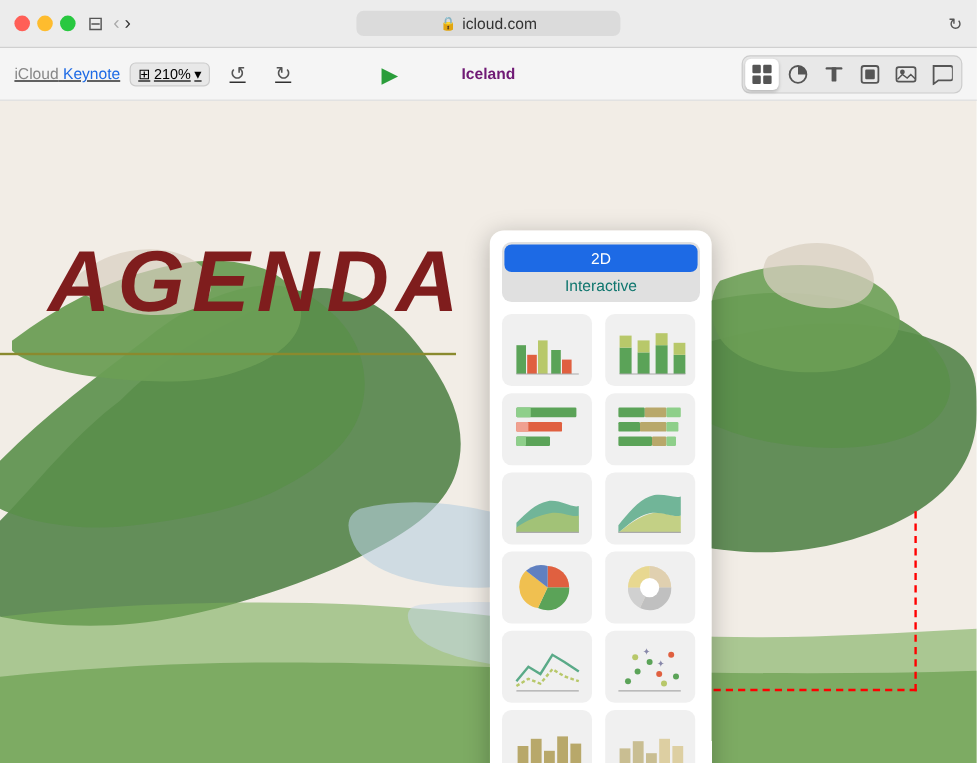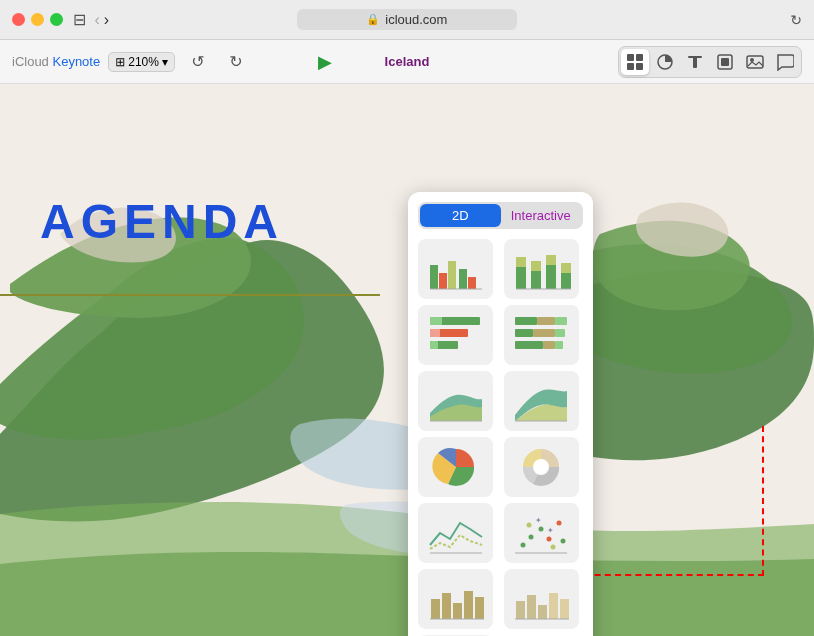--- a/index.html
+++ b/index.html
@@ -48,20 +48,21 @@
     .toolbar {
       width: 100%;
       height: 44px;
       background: #f5f5f5;
       display: flex;
       align-items: center;
       padding: 0 12px;
       gap: 8px;
       border-bottom: 1px solid #ddd;
       position: relative;
+      text-decoration: underline;
     }
     .app-title { font-size: 13px; color: #888; }
     .app-title .app-name { color: #1d6ae5; cursor: pointer; }
     .doc-title {
       position: absolute;
       left: 50%;
       transform: translateX(-50%);
       font-size: 13px;
       font-weight: 600;
       color: #701a75;
@@ -128,24 +129,25 @@
     .terrain-svg {
       width: 100%;
       height: 100%;
     }
 
     
     .agenda-text {
       position: absolute;
       top: 110px;
       left: 40px;
-      font-size: 48px;
+      font-size: 72px;
       font-weight: 900;
-      color: #1d4ed8;
+      color: #7f1d1d;
       letter-spacing: 6px;
+      font-style: italic;
       z-index: 2;
     }
     .agenda-line {
       position: absolute;
       top: 210px;
       left: 0;
       width: 380px;
       height: 2px;
       background: #8a8a2e;
       z-index: 2;
@@ -166,30 +168,31 @@
       max-height: 500px;
     }
 
     
     .chart-tabs {
       display: flex;
       background: #e0e0e0;
       border-radius: 8px;
       padding: 2px;
       margin-bottom: 10px;
+      flex-direction: column;
     }
     .chart-tab {
       flex: 1;
       text-align: center;
       padding: 4px 8px;
       border-radius: 6px;
       font-size: 13px;
       cursor: pointer;
       font-weight: 500;
-      color: #a21caf;
+      color: #0f766e;
     }
     .chart-tab.active {
       background: #1d6ae5;
       color: #fff;
     }
 
     
     .chart-grid {
       display: grid;
       grid-template-columns: 1fr 1fr;

